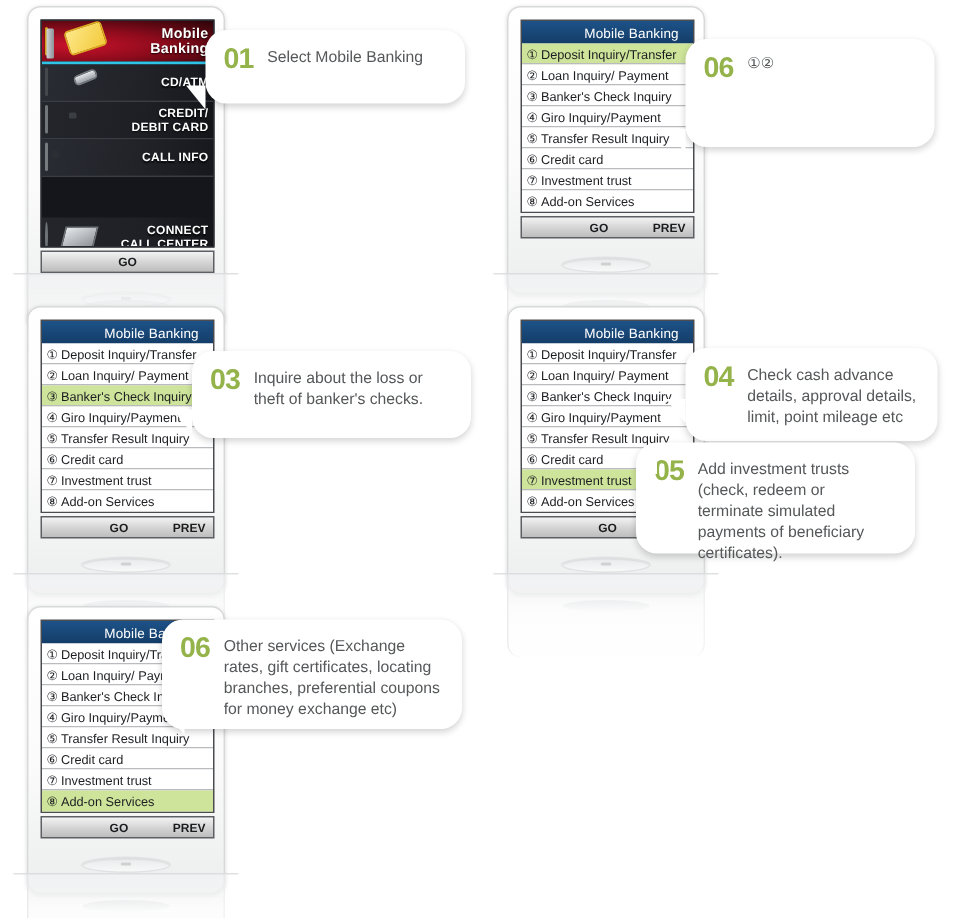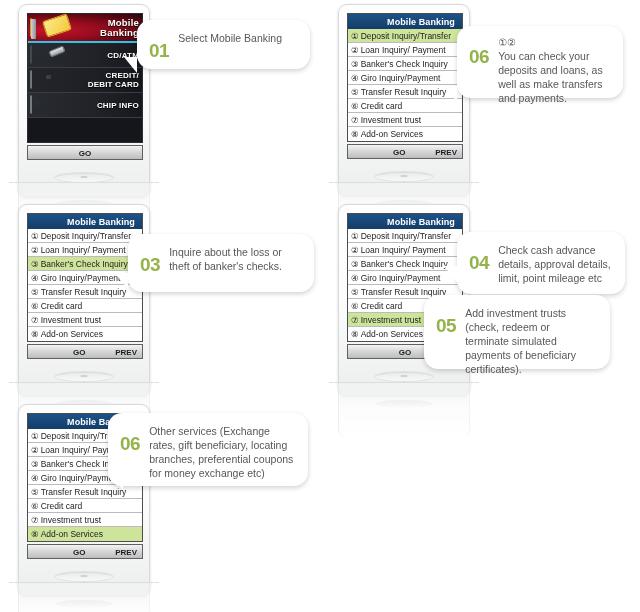--- a/index.html
+++ b/index.html
@@ -84,21 +84,21 @@
     left: -10px;
     top: 0;
     width: 150px;
     height: 1px;
     background: rgba(215,216,217,.8);
   }
 
   
   .screen-img {
     width: 116px;
-    height: 130px;
+    height: 152px;
     background: #15161b;
     border: 1px solid #2a2c33;
     box-sizing: border-box;
     position: relative;
     overflow: hidden;
   }
   .scr-row {
     position: relative;
     height: 25px;
     border-bottom: 1px solid #3b3d44;
@@ -219,21 +219,21 @@
     width: 116px;
     box-sizing: border-box;
     border: 1px solid #4a4c50;
     background: #ffffff;
   }
   .list-head {
     height: 15px;
     background: linear-gradient(180deg,#1d5288 0%, #143d68 100%);
     color: #ffffff;
     font-size: 9px;
-    font-weight: bold;
+    font-weight: normal;
     display: flex;
     align-items: center;
     justify-content: center;
     letter-spacing: .1px;
     padding-left: 32px;
   }
   .list-item {
     height: 14px;
     display: flex;
     align-items: center;
@@ -264,21 +264,20 @@
     z-index: 20;
   }
   .callout .cnum {
     font-size: 19px;
     font-weight: bold;
     color: #94b34a;
     line-height: 17px;
     margin-right: 9px;
     flex: 0 0 auto;
     letter-spacing: -.5px;
-    margin-top: 11px;
   }
   .callout .ctext {
     font-size: 10.5px;
     line-height: 14px;
     color: #555759;
     flex: 1 1 auto;
   }
   .callout .ctext .circs {
     display: block;
     font-size: 10px;
@@ -329,21 +328,21 @@
         <span class="sketch">
           <span class="sk-cardgrey"><span class="chip"></span></span>
         </span>
         <span class="label">CREDIT/<br>DEBIT CARD</span>
       </div>
 
       <div class="scr-row r4">
         <span class="sketch">
           <span class="sk-chipdev"><span class="dot"></span></span>
         </span>
-        <span class="label">CHIP INFO</span>
+        <span class="label">CALL INFO</span>
       </div>
 
       <div class="scr-row r5">
         <span class="sketch">
           <span class="sk-person"></span>
           <span class="sk-laptop"></span>
         </span>
         <span class="label">CONNECT<br>CALL CENTER</span>
       </div>
     </div>
@@ -418,21 +417,20 @@
 </div>
 <div class="phone-reflection" style="left:338px; top:182px;">
   <div class="r-line"></div>
     <div class="r-speaker"></div>
 </div>
 
 <div class="callout" style="left:457px; top:26px; width:166px; height:72px;">
   <span class="cnum">06</span>
   <span class="ctext">
     <span class="circs">①②</span>
-    <span>You can check your deposits and loans, as well as make transfers and payments.</span>
   </span>
 </div>
 <span class="tail tail-dl" style="left:444px; top:86px;"></span>
 
 <div class="phone" style="left:18px; top:204px;">
   <div class="phone-body">
     <div class="screen-list">
       <div class="list-head">Mobile Banking</div>
       <div class="list-item">
           <span class="num">①</span>
@@ -606,16 +604,16 @@
 </div>
 <div class="phone-reflection" style="left:18px; top:582px;">
   <div class="r-line"></div>
     <div class="r-speaker"></div>
 </div>
 
 <div class="callout" style="left:108px; top:413px; width:200px; height:73px;">
   <span class="cnum">06</span>
   <span class="ctext">
     <span class="circs"></span>
-    <span>Other services (Exchange rates, gift beneficiary, locating branches, preferential coupons for money exchange etc)</span>
+    <span>Other services (Exchange rates, gift certificates, locating branches, preferential coupons for money exchange etc)</span>
   </span>
 </div>
 <span class="tail tail-dl" style="left:110px; top:474px;"></span>
 
 </body></html>

